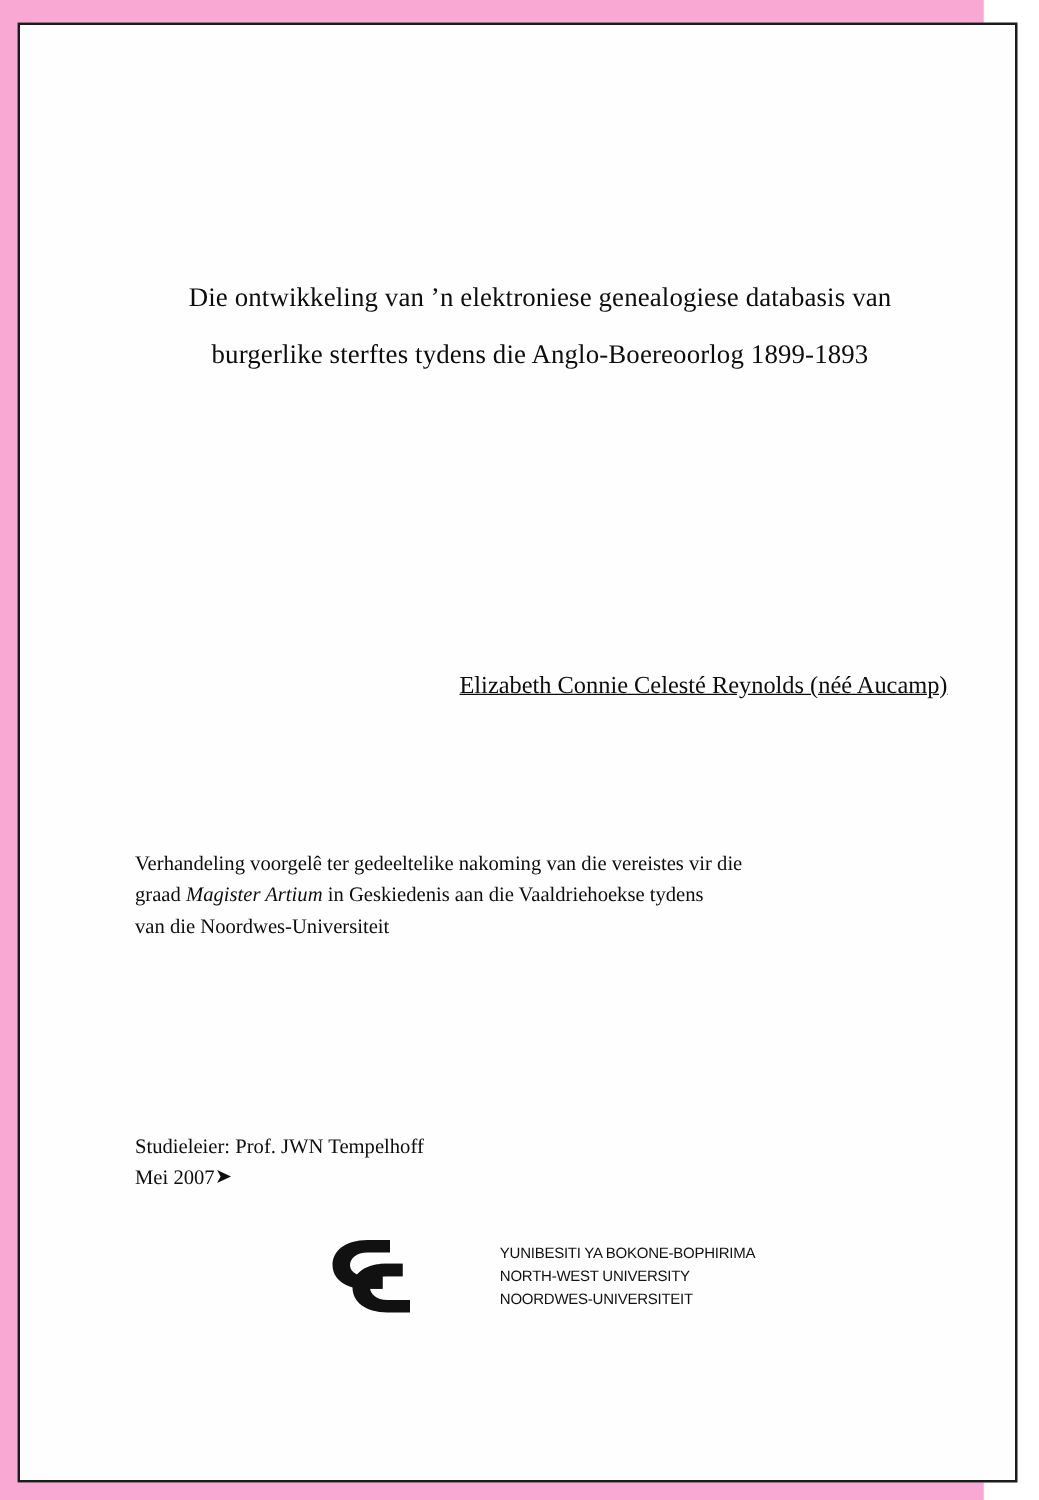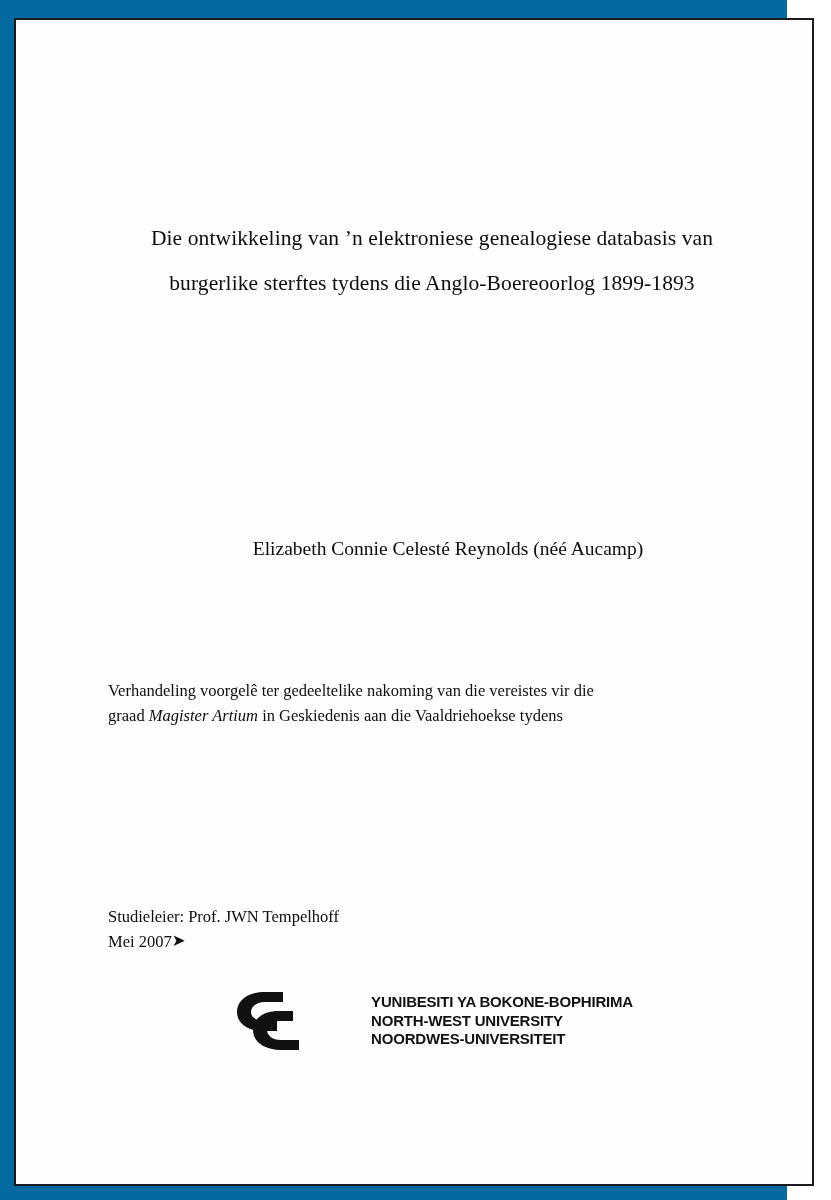--- a/index.html
+++ b/index.html
@@ -11,21 +11,21 @@
     width: 831px;
     height: 1200px;
     font-family: "Liberation Serif", serif;
     color: #0d0d0d;
     overflow: hidden;
   }
   .page-scan {
     position: relative;
     width: 787px;
     height: 1200px;
-    background: #0369a1;
+    background: #f9a8d4;
   }
   
   .page-frame {
     position: absolute;
     left: 14px;
     top: 18px;
     width: 800px;
     height: 1168px;
     border: 2px solid #1b1b1b;
     box-sizing: border-box;
@@ -54,24 +54,25 @@
     position: absolute;
     top: 432px;
     left: 0;
     width: 648px;
     text-align: center;
     font-size: 15.5px;
   }
   .author {
     position: absolute;
     top: 518px;
-    left: 16px;
+    left: 2px;
     width: 648px;
-    text-align: center;
+    text-align: right;
     font-size: 19.5px;
+    text-decoration: underline;
   }
   .abstract-block {
     position: absolute;
     top: 658px;
     left: 0;
     width: 630px;
     font-size: 16.5px;
     line-height: 25px;
   }
   .abstract-block p {
@@ -102,23 +103,23 @@
     justify-content: center;
   }
   .logo-mark {
     width: 82px;
     height: 66px;
     margin-right: 10px;
     flex: 0 0 auto;
   }
   .logo-text {
     font-family: "Liberation Sans", sans-serif;
-    font-size: 15px;
+    font-size: 12px;
     line-height: 18.5px;
-    font-weight: 700;
+    font-weight: 400;
     letter-spacing: -0.2px;
     color: #111;
     white-space: nowrap;
     margin-left: 48px;
   }
   .logo-text div { display: block; }
   .date-caret {
     display: inline-block;
     transform: translateY(-1px);
   }
@@ -134,20 +135,21 @@
         <div class="title-line">Die ontwikkeling van ’n elektroniese genealogiese databasis van</div>
         <div class="title-line">burgerlike sterftes tydens die Anglo-Boereoorlog 1899-1893</div>
       </div>
 
 
       <div class="author">Elizabeth Connie Celesté Reynolds (néé Aucamp)</div>
 
       <div class="abstract-block">
         <p class="just">Verhandeling voorgelê ter gedeeltelike nakoming van die vereistes vir die</p>
         <p><span>graad </span><em>Magister Artium</em><span> in Geskiedenis aan die Vaaldriehoekse tydens</span></p>
+        <p>van die Noordwes-Universiteit</p>
       </div>
 
       <div class="supervisor-block">
         <p>Studieleier: Prof. JWN Tempelhoff</p>
         <p><span>Mei 2007</span><span class="date-caret">➤</span></p>
       </div>
 
       <div class="logo-wrap">
         <svg class="logo-mark" viewBox="0 0 82 66">
           <g fill="#111111">

